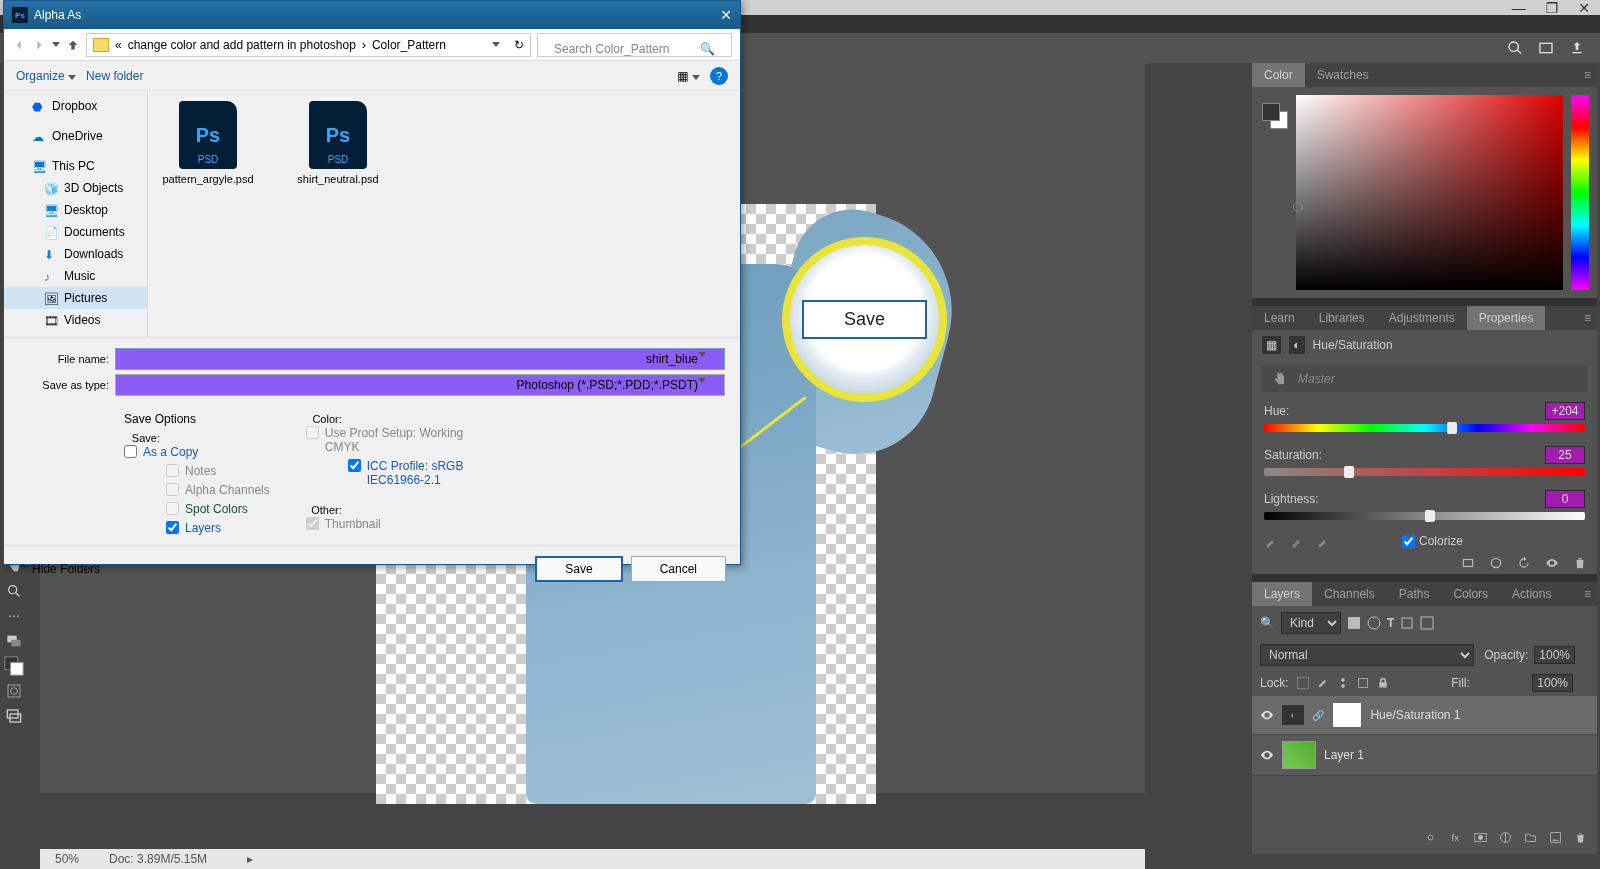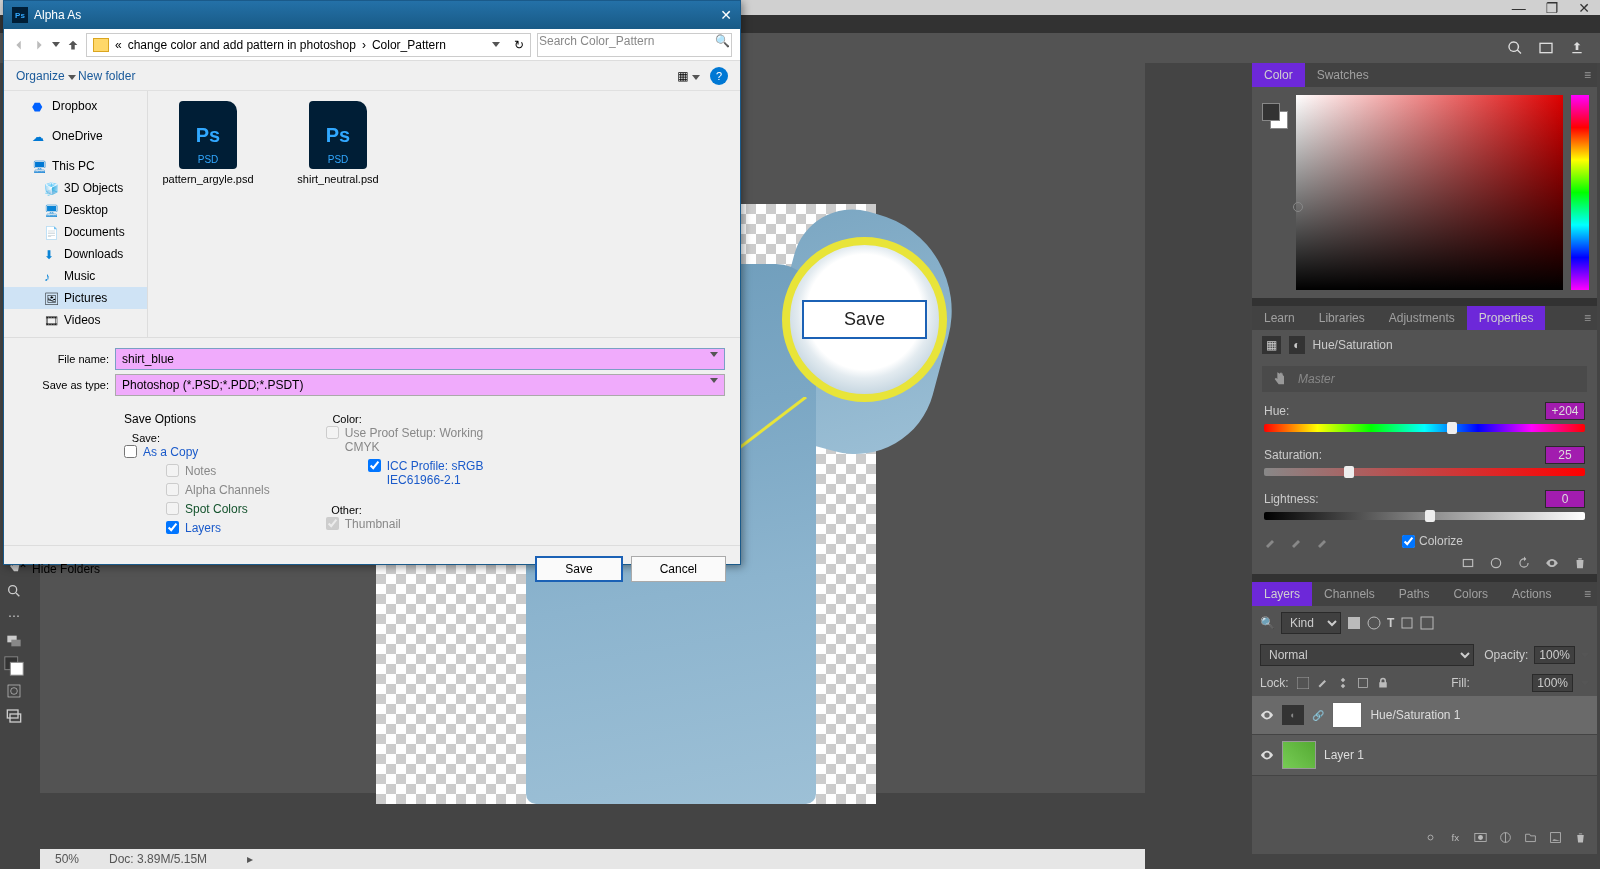--- a/index.html
+++ b/index.html
@@ -28,21 +28,21 @@
 .shirt-sleeve { position: absolute; left: 340px; top: 10px; width: 170px; height: 240px; background: linear-gradient(150deg, #7aa6c2, #9dc0d6); border-radius: 60px 100px 80px 40px; transform: rotate(15deg); }
 
 
 .statusbar { position: absolute; bottom: 0; left: 40px; width: 1105px; height: 20px; background: #e6e6e6; display: flex; align-items: center; gap: 30px; padding-left: 15px; font-size: 11px; color: #555; }
 .statusbar-arrow { margin-left: 10px; }
 
 
 .right-panel { position: absolute; right: 3px; top: 63px; width: 345px; bottom: 15px; background: #535353; }
 .panel-tabs { display: flex; background: #424242; height: 24px; align-items: center; }
 .panel-tab { padding: 4px 12px; color: #a0a0a0; cursor: pointer; height: 24px; display: flex; align-items: center;}
-.panel-tab.active { background: #6d28d9; color: #d0d0d0; }
+.panel-tab.active { background: #737373; color: #d0d0d0; }
 .panel-menu { margin-left: auto; padding-right: 6px; color: #999; }
 
 .color-gradient { height: 195px; margin: 8px; position: relative; display: flex; gap: 8px;}
 .color-sv { flex: 1; background: linear-gradient(to top, #000, transparent), linear-gradient(to right, #fff, #d00); position: relative; }
 .color-sv-cursor { position: absolute; left: -3px; top: 107px; width: 10px; height: 10px; border: 1px solid #888; border-radius: 50%; }
 .color-hue { width: 18px; background: linear-gradient(to bottom, #f0f, #f00, #ff0, #0f0, #0ff, #00f, #f0f); }
 .color-swatch-pair { position: absolute; left: 10px; top: 8px; width: 26px; height: 26px; }
 .color-swatch-pair .fg { position:absolute; width:18px; height:18px; background:#333; border:1px solid #888; }
 .color-swatch-pair .bg { position:absolute; width:18px; height:18px; background:#fff; border:1px solid #888; left:8px; top:8px; }
 
@@ -97,23 +97,23 @@
 
 .dialog { position:absolute; left:3px; top:0; width:738px; height:565px; background:#f0f0f0; border:1px solid #1a5a8a; z-index:100; box-shadow: 2px 2px 8px rgba(0,0,0,0.4);}
 .dlg-title { background: linear-gradient(#2471a8, #185a86); height:28px; display:flex; align-items:center; padding:0 8px; color:#fff;}
 .dlg-title .ps-icon { width:16px;height:16px; background:#001e36;color:#31a8ff;font-size:8px;font-weight:bold;display:flex;align-items:center;justify-content:center;margin-right:6px;}
 .dlg-title .close { margin-left:auto; font-size:14px;}
 
 .dlg-addr { height:32px; display:flex; align-items:center; padding:4px 8px; gap:6px; background:#fff; border-bottom:1px solid #ddd;}
 .dlg-addr svg{width:14px;height:14px;}
 .addr-bar { flex:1; border:1px solid #ccc; height:24px; display:flex; align-items:center; padding:0 6px; gap:6px; background:#fff;}
 .addr-bar .folder-ico{width:16px;height:14px;background:#ffd869;border:1px solid #daa520;}
-.addr-search { width:195px; border:1px solid #ccc; height:24px; display:flex; align-items:flex-start; padding:0 1px; color:#888;}
-
-.dlg-toolbar { height:30px; display:flex; align-items:center; padding:0 12px; gap:2px; border-bottom:1px solid #e0e0e0;}
+.addr-search { width:195px; border:1px solid #ccc; height:24px; display:flex; align-items:flex-end; padding:0 16px; color:#888;}
+
+.dlg-toolbar { height:30px; display:flex; align-items:center; padding:0 12px; gap:10px; border-bottom:1px solid #e0e0e0;}
 .org-btn{color:#1a5a9a;}
 .dlg-toolbar .right{margin-left:auto;display:flex;gap:10px;align-items:center;}
 .help-ico{width:18px;height:18px;border-radius:50%;background:#0078d4;color:#fff;display:flex;align-items:center;justify-content:center;font-size:11px;}
 
 .dlg-body { display:flex; height:246px; }
 .nav-pane { width:144px; border-right:1px solid #ddd; overflow-y:auto; padding:4px 0;}
 .nav-item { padding:4px 8px 4px 28px; display:flex; align-items:center; gap:6px; cursor:pointer; position:relative;}
 .nav-item.sel { background:#cfe3f5;}
 .nav-ico { width:14px; height:12px; flex-shrink:0;}
 .ni-dropbox{color:#0061ff;}
@@ -124,23 +124,23 @@
 .file-pane { flex:1; padding:10px; display:flex; gap:30px; align-items:flex-start;}
 .file-item { text-align:center; width:100px;}
 .file-icon { width:58px; height:68px; margin:0 auto 4px; background:#001e36; border-radius:4px 10px 4px 4px; position:relative; display:flex;flex-direction:column;align-items:center;justify-content:center;}
 .file-icon .ps-lbl{color:#31a8ff; font-size:20px; font-weight:bold;}
 .file-icon .psd-lbl{color:#31a8ff; font-size:10px; position:absolute;bottom:4px;}
 .file-name{font-size:11px; word-wrap:break-word;}
 
 .dlg-fields { border-top:1px solid #ddd; padding:6px 10px;}
 .field-row { display:flex; align-items:center; margin:4px 0; gap:6px;}
 .field-row label { width:95px; text-align:right; font-size:11px;}
-.field-row .combo { flex:1; border:1px solid #7a9fc4; background:#f0abfc; padding:3px 6px; display:flex; justify-content:space-between; max-width:610px;}
-
-.save-options { display:flex; padding:6px 20px 10px 120px; gap:56px;}
+.field-row .combo { flex:1; border:1px solid #7a9fc4; background:#8b5cf6; padding:3px 18px; display:flex; justify-content:flex-end; max-width:610px;}
+
+.save-options { display:flex; padding:6px 20px 10px 120px; gap:36px;}
 .opt-col { display:flex; flex-direction:column; gap:5px;}
 .opt-title{font-weight:normal;}
 .chk { display:flex; gap:6px; font-size:11px;}
 .chk input{width:13px;height:13px;}
 .chk.link{color:#1a5aca;}
 .lbl-left{display:inline-block;width:36px;text-align:right;margin-right:6px;font-size:11px;}
 
 .dlg-footer { border-top:1px solid #ddd; padding:10px 14px; display:flex; align-items:center;}
 .hide-folders{display:flex;align-items:center;gap:4px;font-size:11px;}
 .dlg-buttons{margin-left:auto;display:flex;gap:8px;}

